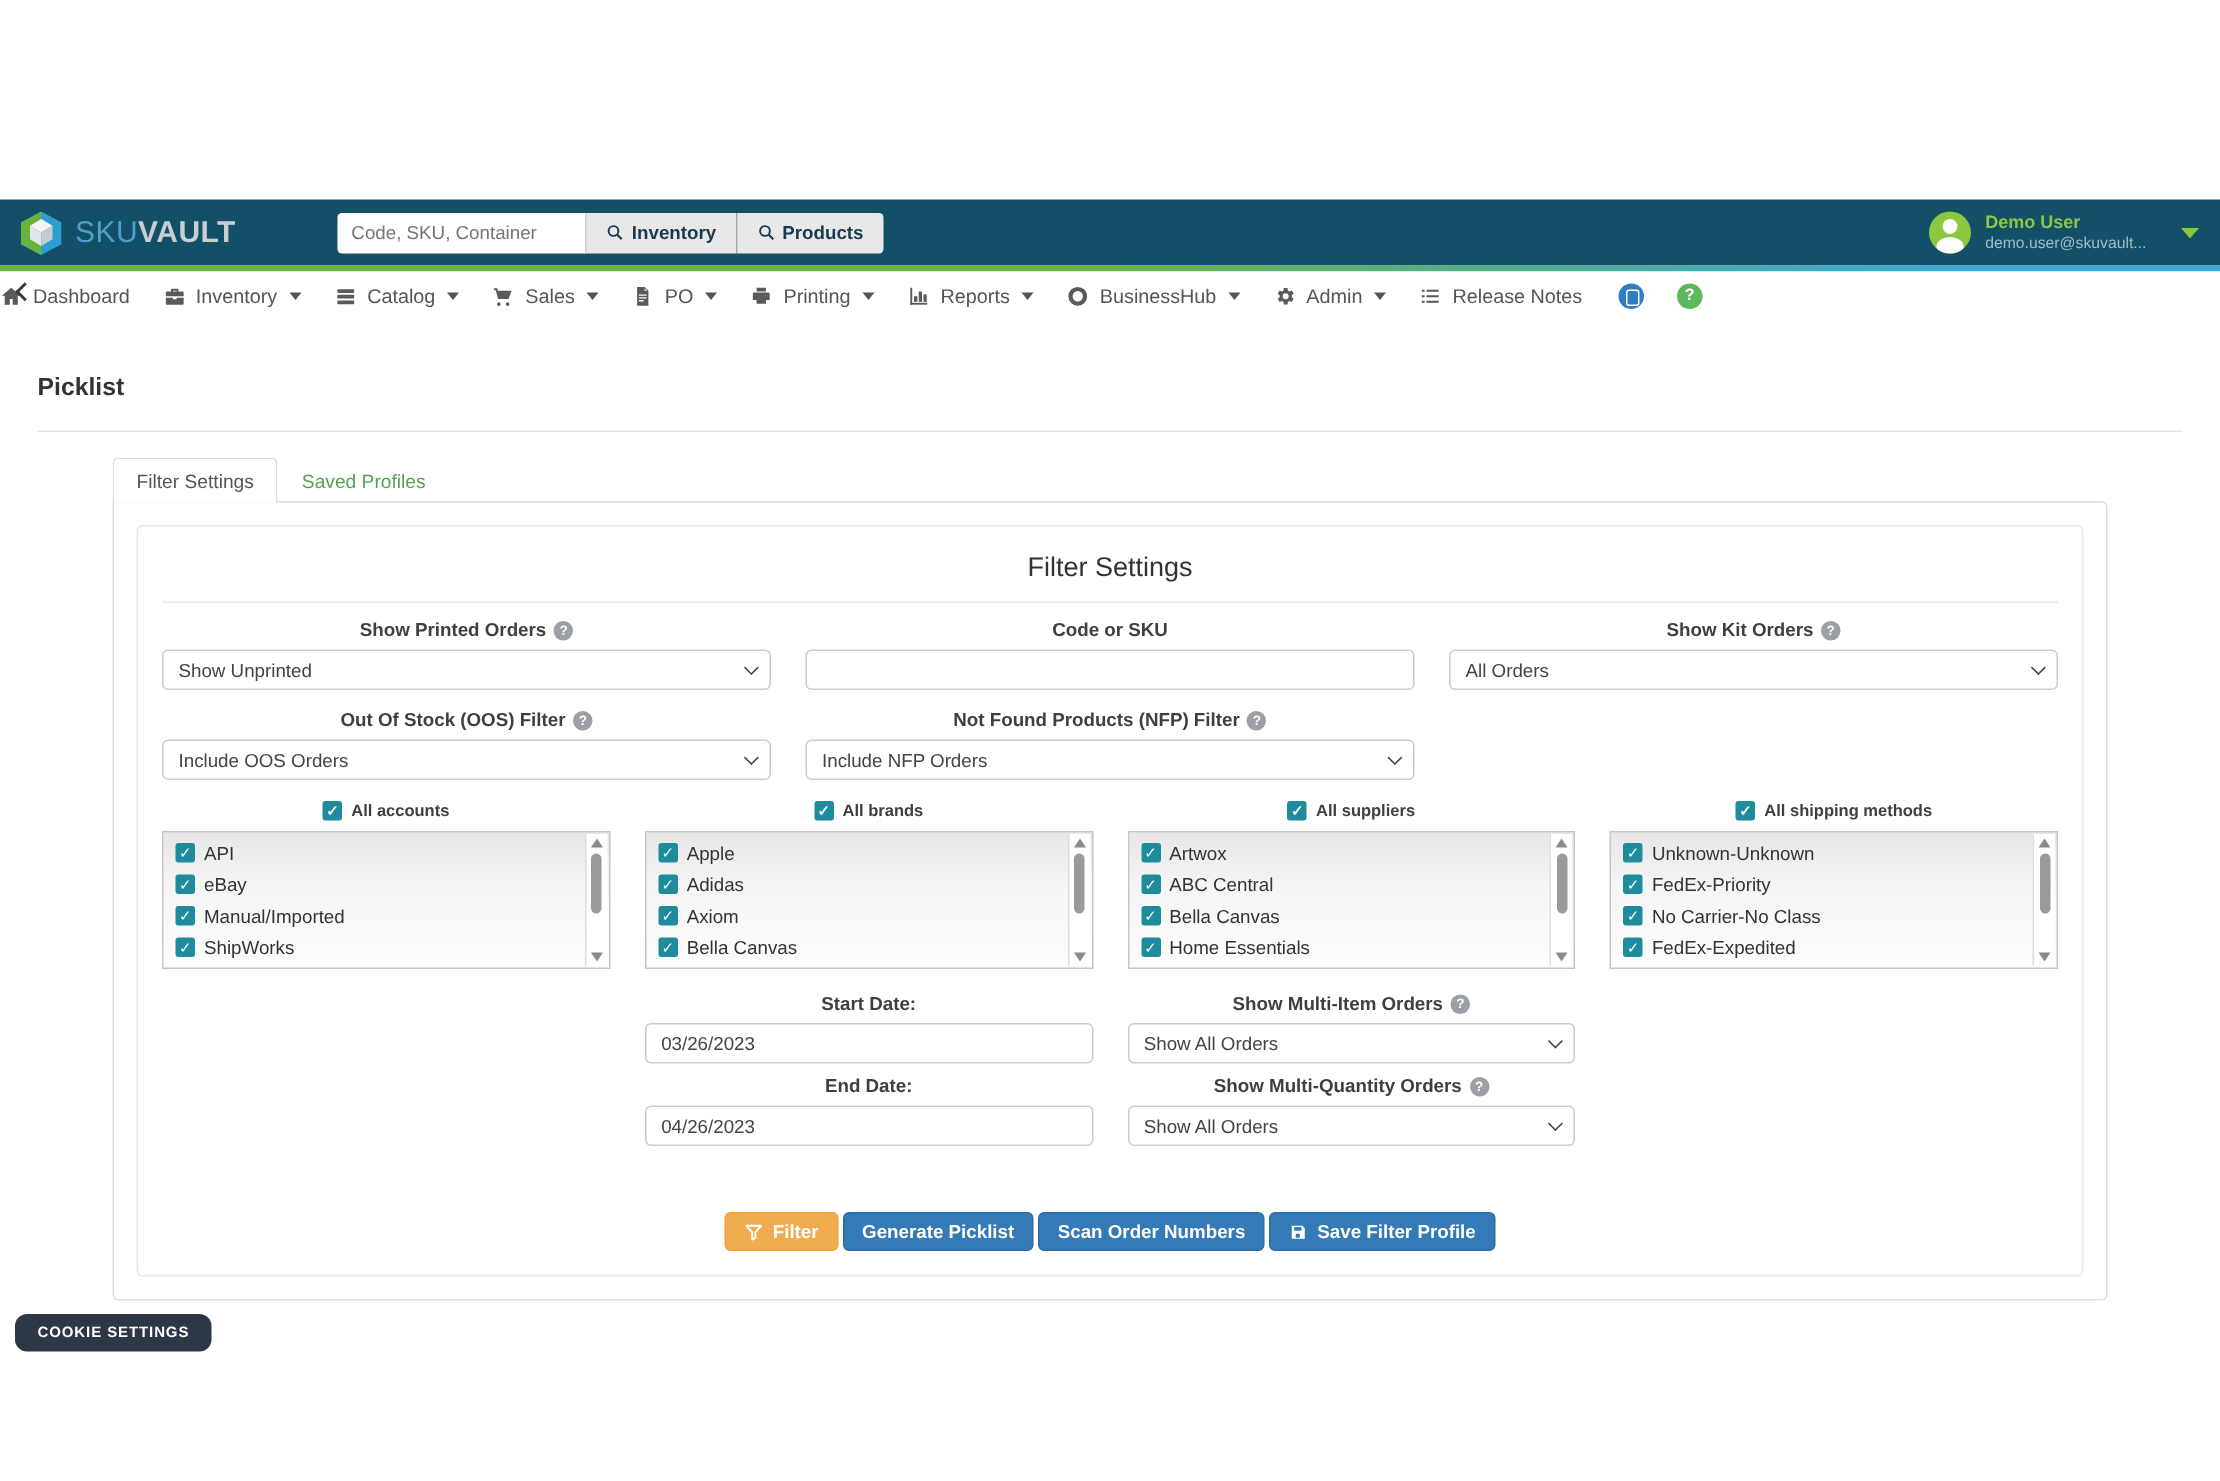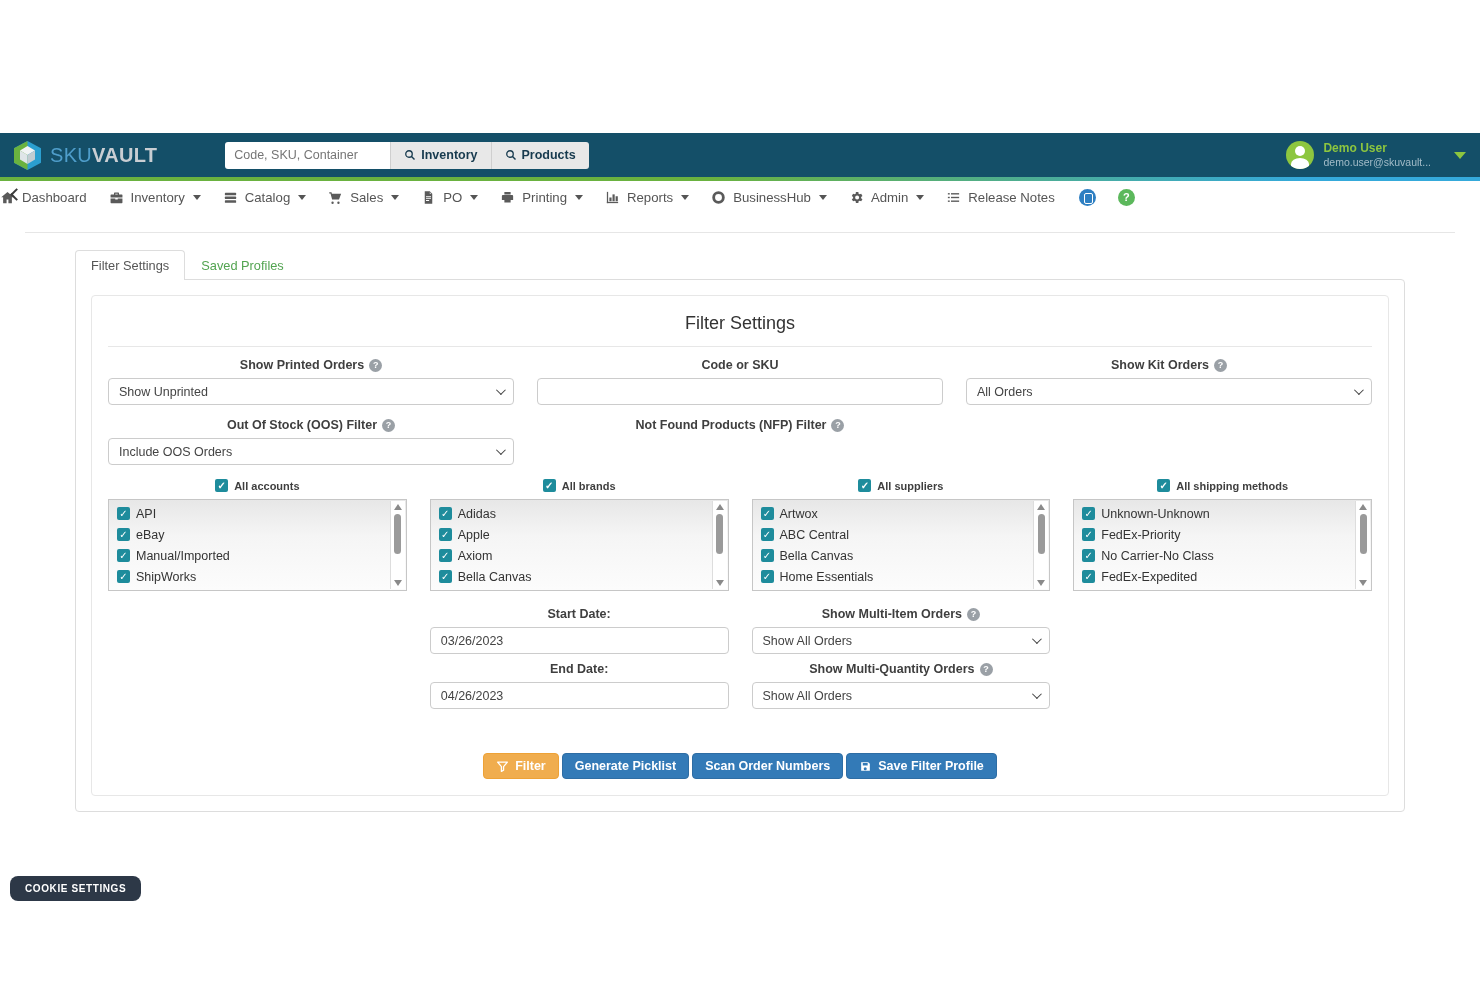--- a/index.html
+++ b/index.html
@@ -229,20 +229,21 @@
         </svg>
       <span>Release Notes</span>
     </div>
 
     <div class="intercom-icon"></div>
     <div class="help-icon-green"></div>
   </div>
 </div>
 
 <div class="content">
+  <div class="page-title">Picklist</div>
   <hr class="page-divider">
 
   <div class="tabs-region">
     <div class="tab-bar">
       <div class="tab active">Filter Settings</div>
       <div class="tab inactive">Saved Profiles</div>
     </div>
 
     <div class="tab-content">
       <div class="panel">
@@ -287,20 +288,24 @@
             <div class="sel">
               <span>Include OOS Orders</span>
               <span class="sel-caret"></span>
             </div>
           </div>
           <div>
             <div class="field-label">
               <span>Not Found Products (NFP) Filter</span>
               <span class="help-icon"></span>
             </div>
+            <div class="sel">
+              <span>Include NFP Orders</span>
+              <span class="sel-caret"></span>
+            </div>
           </div>
           <div></div>
         </div>
 
         <div class="grid4 mt14">
 
           <div>
             <div class="list-header">
               <span class="cb"></span>
               <span>All accounts</span>
@@ -336,25 +341,25 @@
 
           <div>
             <div class="list-header">
               <span class="cb"></span>
               <span>All brands</span>
             </div>
             <div class="listbox">
               <div class="list-items">
                 <div class="list-item">
                     <span class="cb"></span>
+                    <span>Apple</span>
+                  </div>
+                <div class="list-item">
+                    <span class="cb"></span>
                     <span>Adidas</span>
-                  </div>
-                <div class="list-item">
-                    <span class="cb"></span>
-                    <span>Apple</span>
                   </div>
                 <div class="list-item">
                     <span class="cb"></span>
                     <span>Axiom</span>
                   </div>
                 <div class="list-item">
                     <span class="cb"></span>
                     <span>Bella Canvas</span>
                   </div>
               </div>

